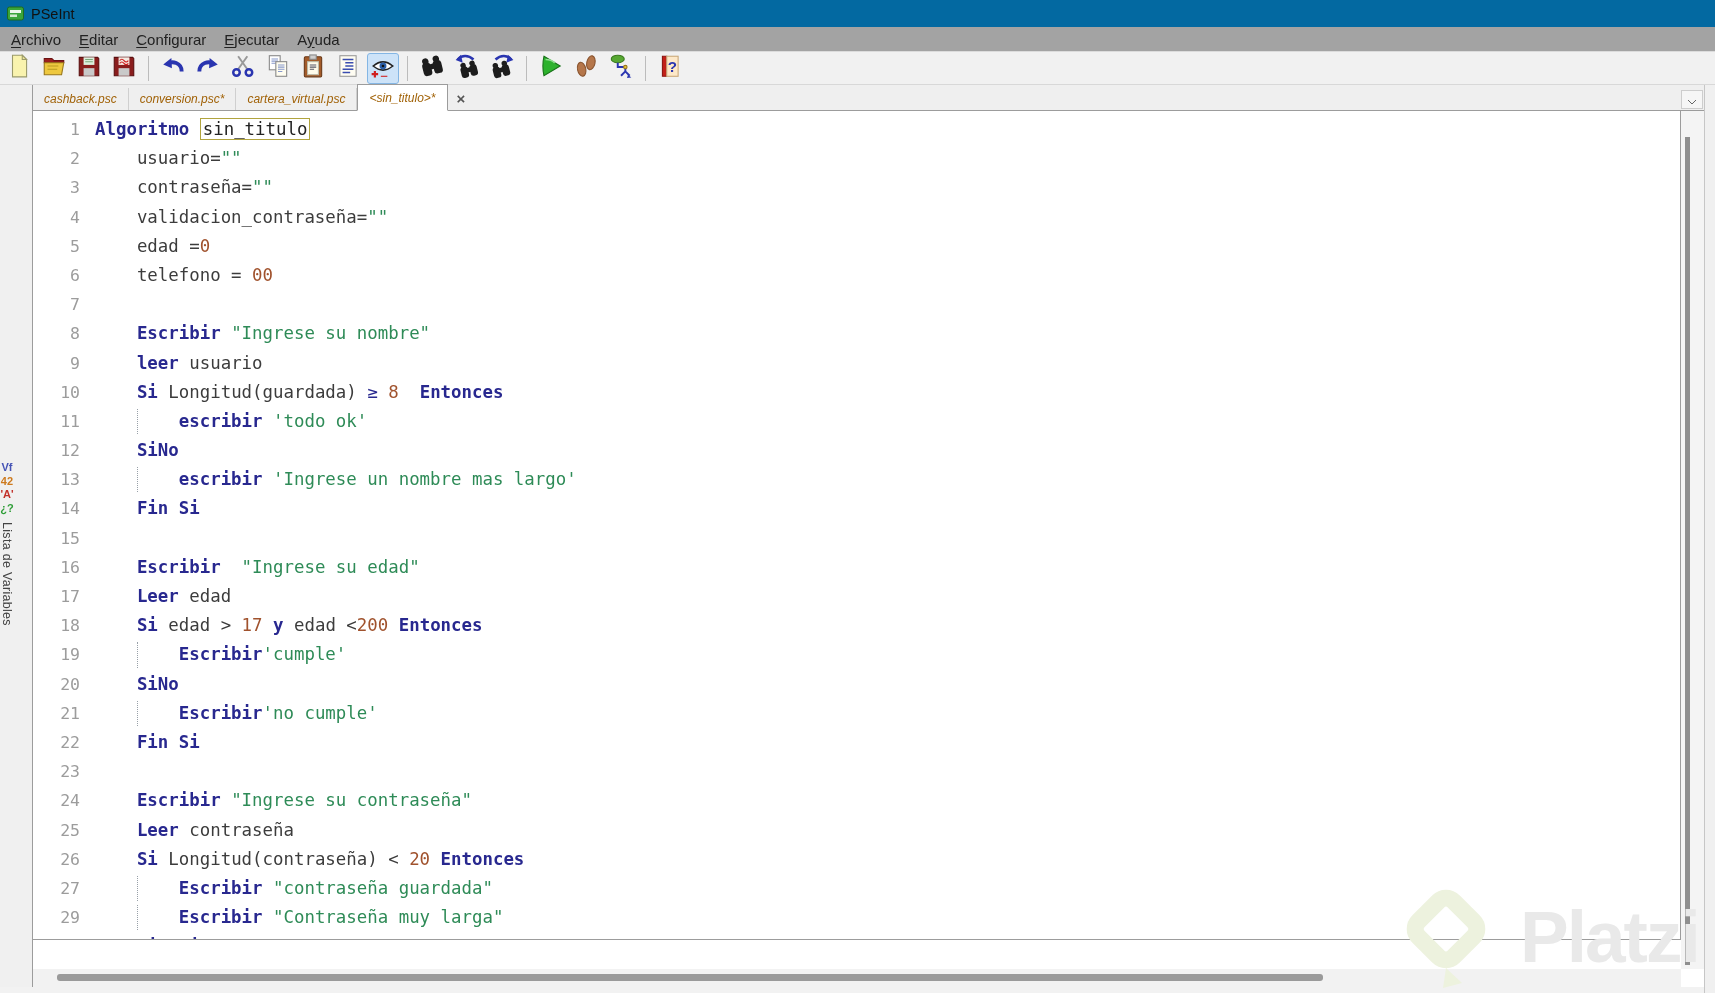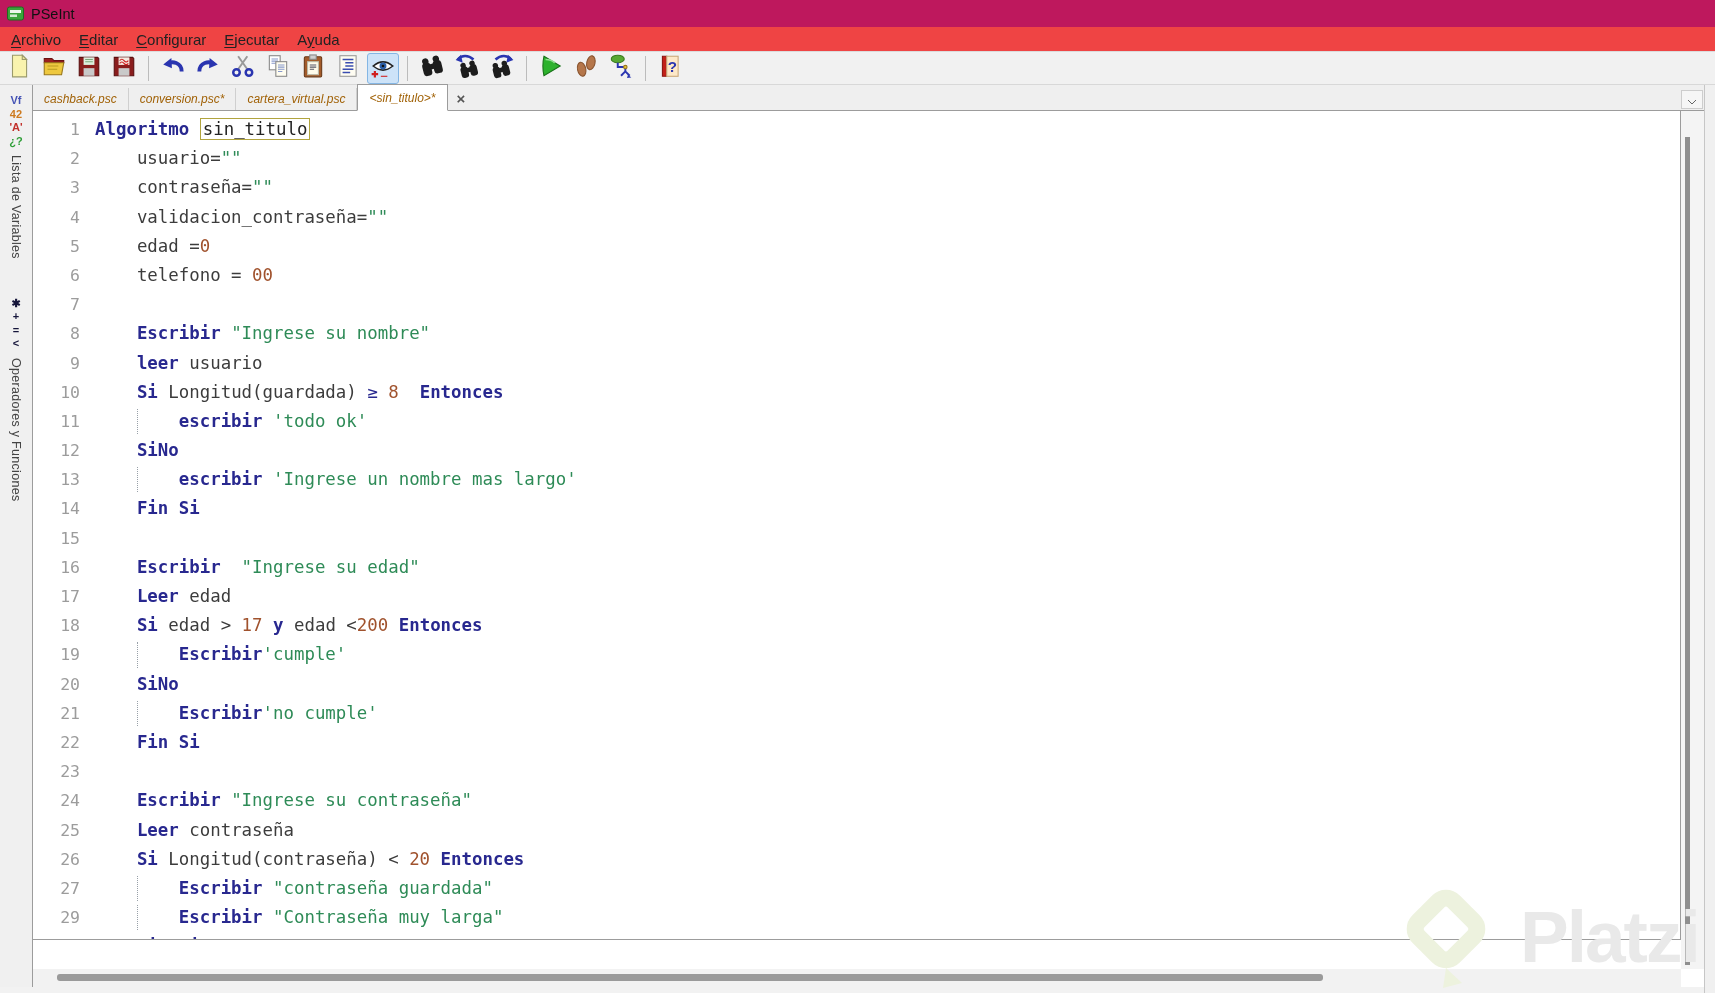--- a/index.html
+++ b/index.html
@@ -1,42 +1,42 @@
 <!DOCTYPE html>
 <html><head>
 <meta charset="utf-8">
 <style>
   html,body{margin:0;padding:0;background:#fff;}
   .app{position:relative;width:1715px;height:993px;background:#fff;overflow:hidden;
        font-family:"Liberation Sans",sans-serif;-webkit-font-smoothing:antialiased;}
 
   
-  .titlebar{position:absolute;left:0;top:0;width:100%;height:27px;background:#be185d;
+  .titlebar{position:absolute;left:0;top:0;width:100%;height:27px;background:#0369a1;
             display:flex;align-items:center;gap:7px;padding-left:7px;box-sizing:border-box;
             font-size:14.5px;color:#111;}
 
   
-  .menubar{position:absolute;left:0;top:27px;width:100%;height:25px;background:#ef4444;
+  .menubar{position:absolute;left:0;top:27px;width:100%;height:25px;background:#a3a3a3;
            border-bottom:1px solid #dcdcdc;display:flex;align-items:center;padding-left:2px;
            box-sizing:border-box;font-size:15px;color:#222;}
   .menu-item{padding:2px 9px;cursor:default;}
   .menu-item .mn{text-decoration:underline;text-underline-offset:2px;}
 
   
   .toolbar{position:absolute;left:0;top:52px;width:100%;height:33px;background:#f1f1f1;
            border-bottom:1px solid #d8d8d8;display:flex;align-items:center;padding-left:3px;
            gap:3px;box-sizing:border-box;}
   .tbtn{width:30px;height:29px;display:flex;align-items:center;justify-content:center;
         border:1px solid transparent;border-radius:3px;}
   .tbtn.selected{background:#cde3f8;border-color:#84b6e4;}
   .tsep{width:1px;height:25px;background:#bcbcbc;margin:0 5px;}
 
   
   .sidebar{position:absolute;left:0;top:85px;width:33px;height:908px;background:#f0f0f0;
-           border-right:1px solid #9c9c9c;box-sizing:border-box;display:flex;flex-direction:column;
+           border-right:1px solid #9c9c9c;box-sizing:border-box;display:flex;flex-direction:row;
            align-items:center;padding-top:9px;gap:38px;}
   .panel{display:flex;flex-direction:column;align-items:center;gap:7px;}
   .picon{display:flex;flex-direction:column;align-items:center;line-height:13.5px;
          font-size:11px;font-weight:bold;}
   .vtext{writing-mode:vertical-rl;font-size:12.5px;color:#444;letter-spacing:.3px;}
 
   
   .tabbar{position:absolute;left:33px;top:85px;width:1682px;height:26px;background:#efefef;
           border-bottom:1px solid #9c9c9c;box-sizing:border-box;display:flex;align-items:flex-end;}
   .tab{height:22px;padding:0 11px;display:flex;align-items:center;font-size:12px;color:#a16207;

